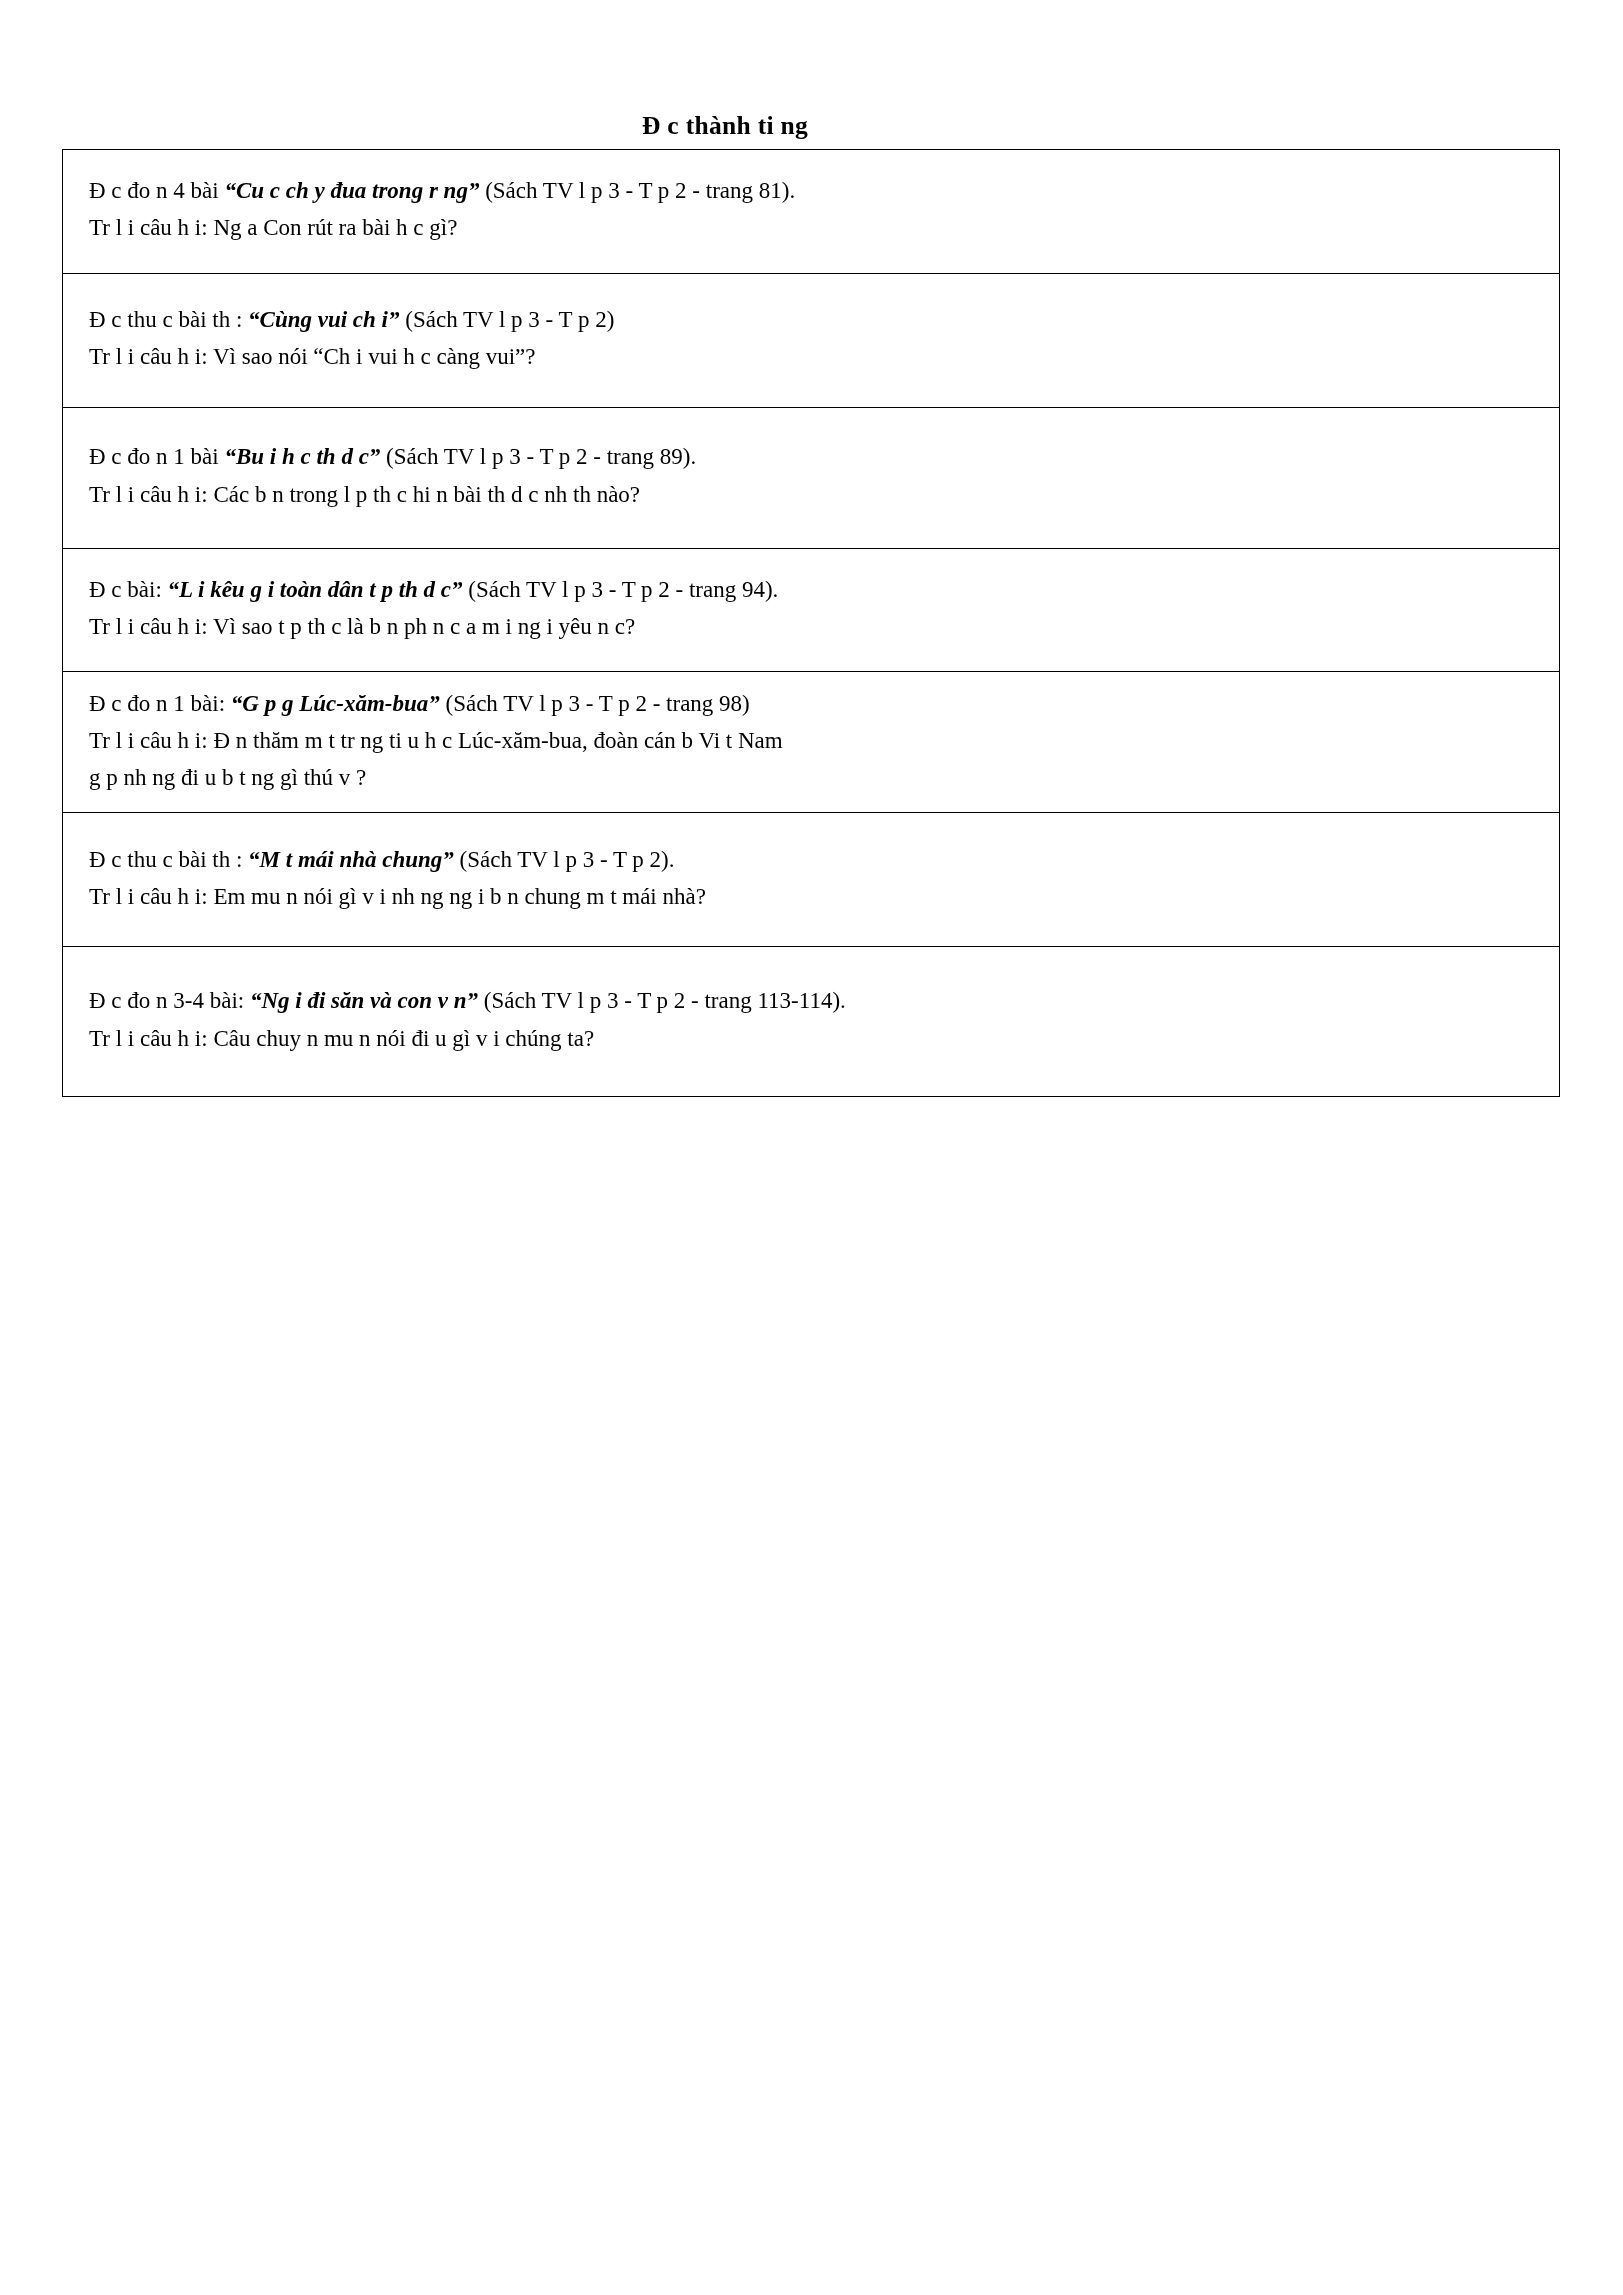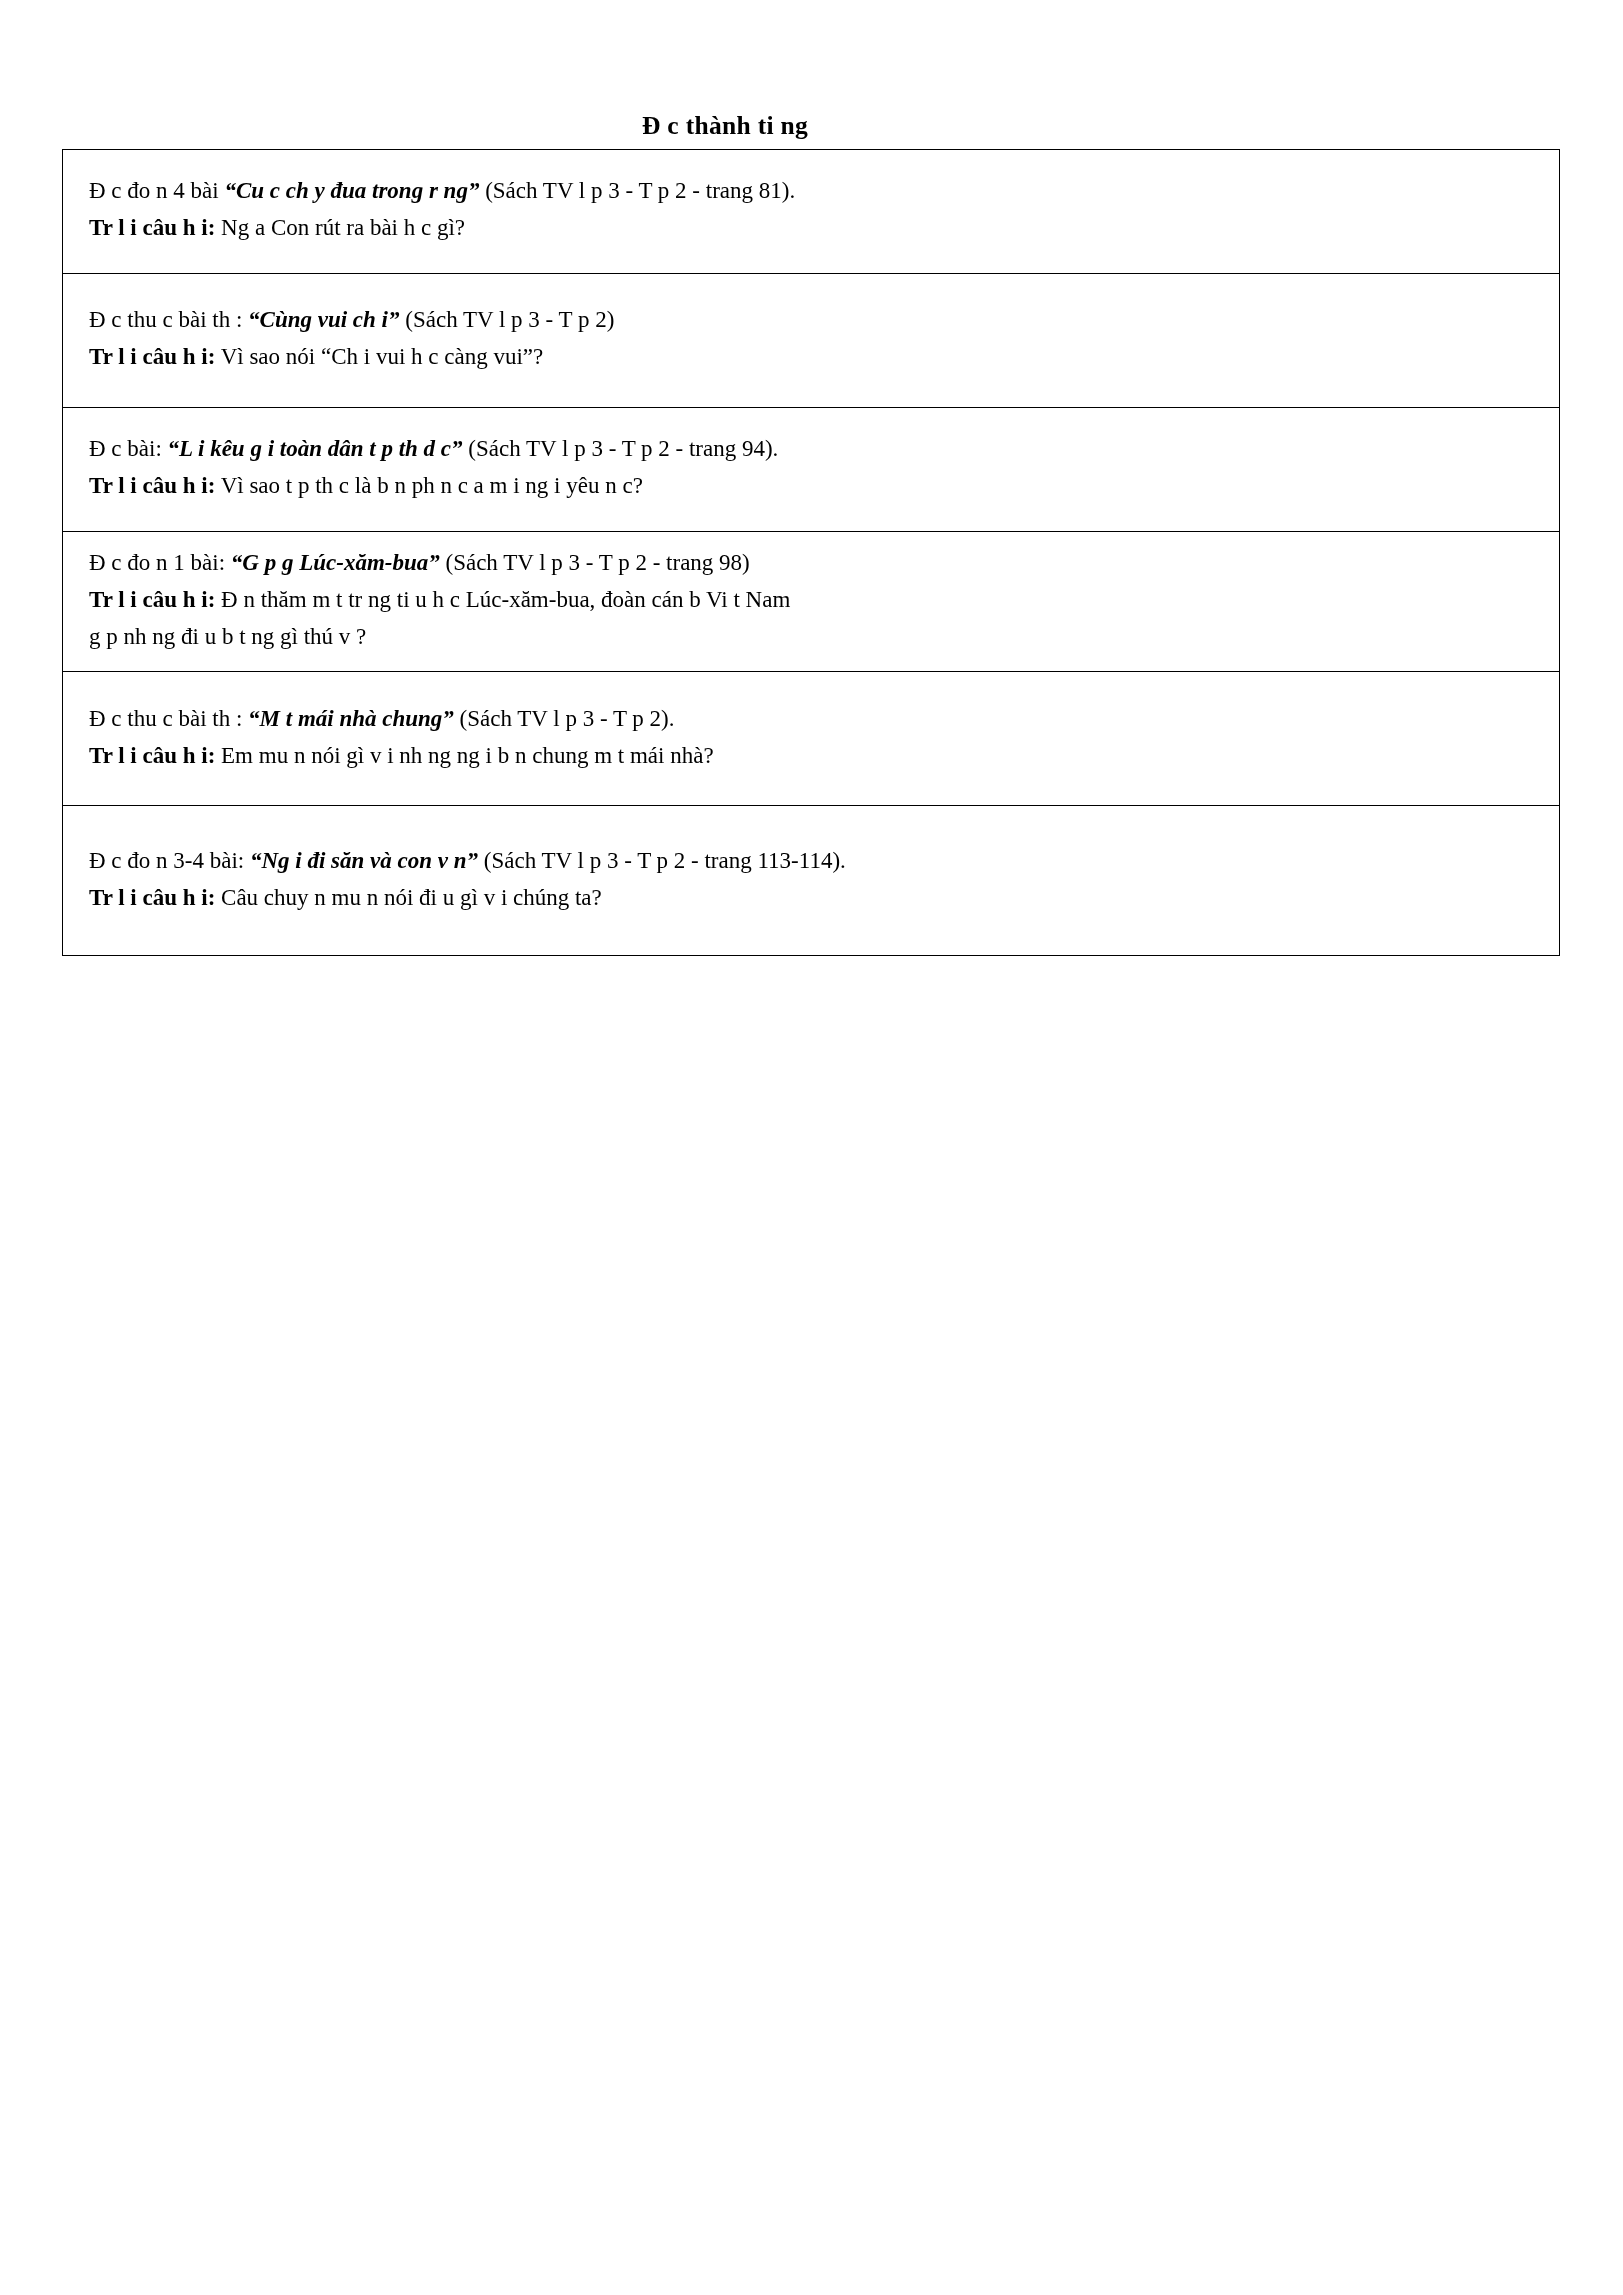--- a/index.html
+++ b/index.html
@@ -43,21 +43,21 @@
     font-size: 23px;
     line-height: 1.62;
     margin: 0;
   }
   .line.l-center { }
   .bi {
     font-weight: bold;
     font-style: italic;
   }
   .b {
-    font-weight: bold;
+    font-weight: normal;
   }
   
   .r1 { height: 98px; }
   .r2 { height: 108px; }
   .r3 { height: 115px; }
   .r4 { height: 98px; }
   .r5 { height: 115px; }
   .r6 { height: 108px; }
   .r7 { height: 101px; }
   .r8 { height: 101px; }
@@ -78,20 +78,26 @@
             <p class="line l-center"><span class="b">Tr  l i câu h i:</span><span> Ng  a Con rút ra bài h c gì?</span></p>
           </td>
         </tr>
         <tr>
           <td class="r2">
             <p class="line l-center"><span>Đ c thu c bài th : </span><span class="bi">“Cùng vui ch i”</span><span>  (Sách TV l p 3 - T p 2)</span></p>
             <p class="line l-center"><span class="b">Tr  l i câu h i:</span><span> Vì sao nói “Ch i vui h c càng vui”?</span></p>
           </td>
         </tr>
         <tr>
+          <td class="r3">
+            <p class="line l-center"><span>Đ c đo n 1 bài </span><span class="bi">“Bu i h c th  d c”</span><span> (Sách TV l p 3 - T p 2 - trang 89).</span></p>
+            <p class="line l-center"><span class="b">Tr  l i câu h i:</span><span> Các b n trong l p th c hi n bài th  d c nh  th  nào?</span></p>
+          </td>
+        </tr>
+        <tr>
           <td class="r4">
             <p class="line l-center"><span>Đ c bài: </span><span class="bi">“L i kêu g i toàn dân t p th  d c”</span><span> (Sách TV l p 3 - T p 2 - trang 94).</span></p>
             <p class="line l-center"><span class="b">Tr  l i câu h i:</span><span> Vì sao t p th   c là b n ph n c a m i ng  i yêu n  c?</span></p>
           </td>
         </tr>
         <tr>
           <td class="r5">
             <p class="line l-center"><span>Đ c đo n 1 bài: </span><span class="bi">“G p g    Lúc-xăm-bua”</span><span> (Sách TV l p 3 - T p 2 - trang 98)</span></p>
             <p class="line l-center"><span class="b">Tr  l i câu h i:</span><span> Đ n thăm m t tr  ng ti u h c   Lúc-xăm-bua, đoàn cán b  Vi t Nam</span></p>
             <p class="line l-center"><span>g p nh ng đi u b t ng  gì thú v ?</span></p>

